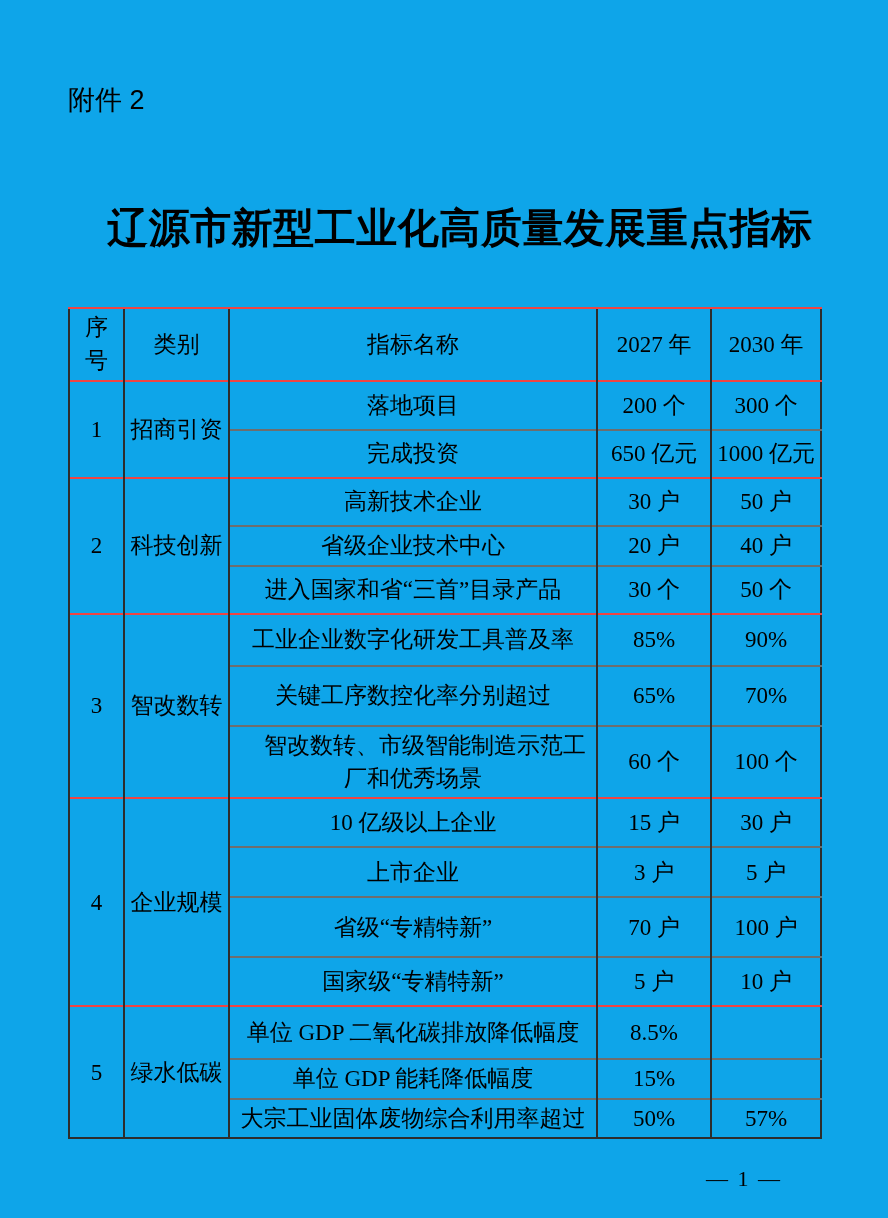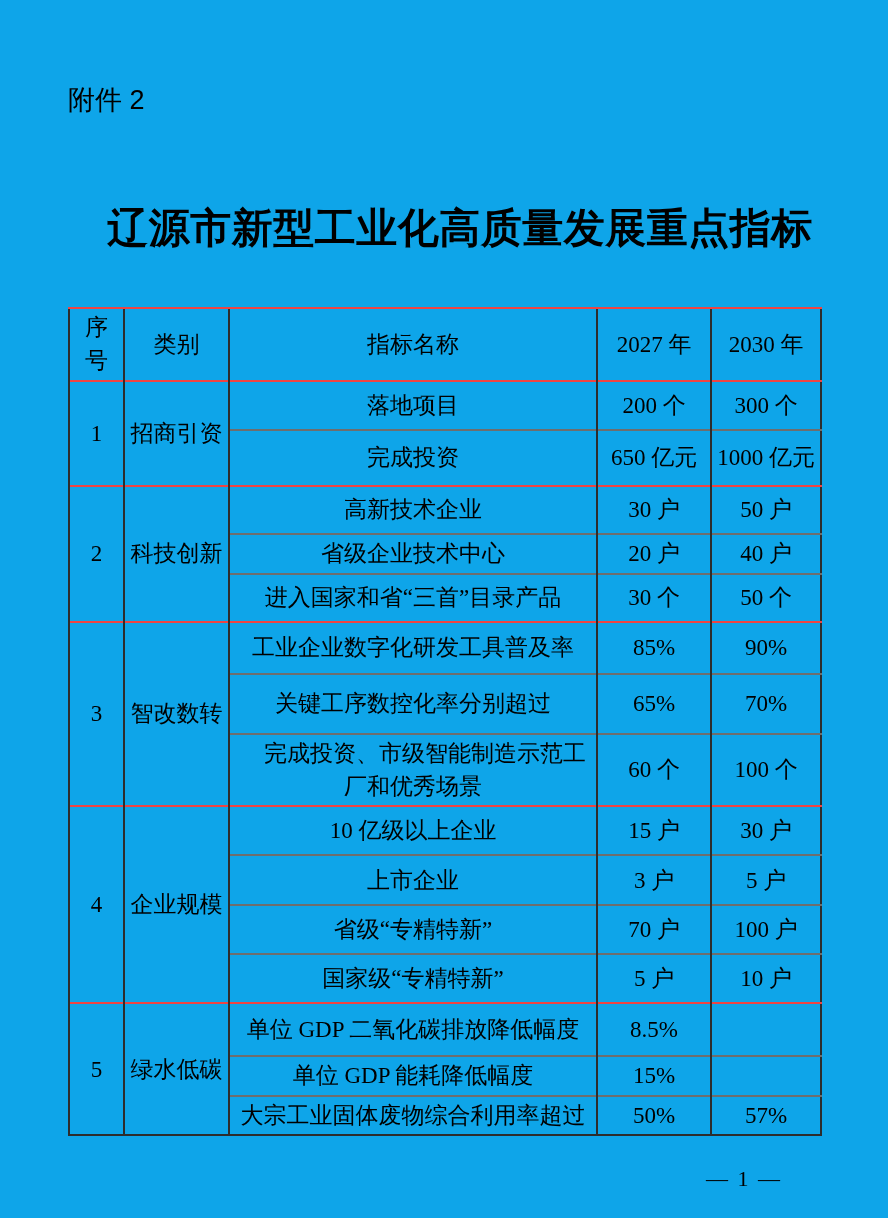--- a/index.html
+++ b/index.html
@@ -107,21 +107,21 @@
       </tr>
     </thead>
     <tbody>
         <tr style="height: 49px;">
           <td rowspan="2">1</td>
           <td rowspan="2">招商引资</td>
           <td>落地项目</td>
           <td>200 个</td>
           <td>300 个</td>
         </tr>
-        <tr class="sub" style="height: 56px;">
+        <tr class="sub" style="height: 48px;">
           <td>完成投资</td>
           <td>650 亿元</td>
           <td>1000 亿元</td>
         </tr>
         <tr style="height: 48px;">
           <td rowspan="3">2</td>
           <td rowspan="3">科技创新</td>
           <td>高新技术企业</td>
           <td>30 户</td>
           <td>50 户</td>
@@ -142,37 +142,37 @@
           <td>工业企业数字化研发工具普及率</td>
           <td>85%</td>
           <td>90%</td>
         </tr>
         <tr class="sub" style="height: 60px;">
           <td>关键工序数控化率分别超过</td>
           <td>65%</td>
           <td>70%</td>
         </tr>
         <tr class="sub" style="height: 67px;">
-          <td class="long">完成投资、市级智能制造示范工厂和优秀场景</td>
+          <td class="long">智改数转、市级智能制造示范工厂和优秀场景</td>
           <td>60 个</td>
           <td>100 个</td>
         </tr>
         <tr style="height: 49px;">
           <td rowspan="4">4</td>
           <td rowspan="4">企业规模</td>
           <td>10 亿级以上企业</td>
           <td>15 户</td>
           <td>30 户</td>
         </tr>
         <tr class="sub" style="height: 50px;">
           <td>上市企业</td>
           <td>3 户</td>
           <td>5 户</td>
         </tr>
-        <tr class="sub" style="height: 49px;">
+        <tr class="sub" style="height: 60px;">
           <td>省级“专精特新”</td>
           <td>70 户</td>
           <td>100 户</td>
         </tr>
         <tr class="sub" style="height: 49px; padding-left: 44px;">
           <td>国家级“专精特新”</td>
           <td>5 户</td>
           <td>10 户</td>
         </tr>
         <tr style="height: 53px;">

